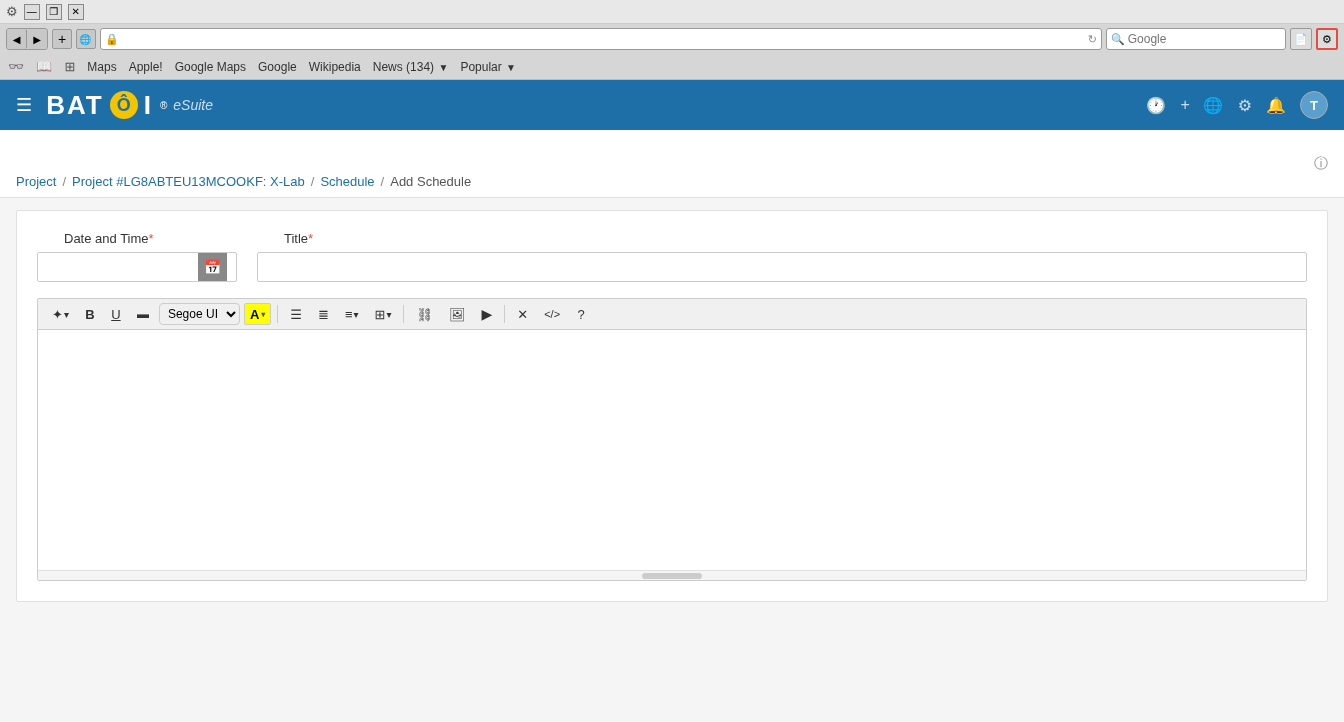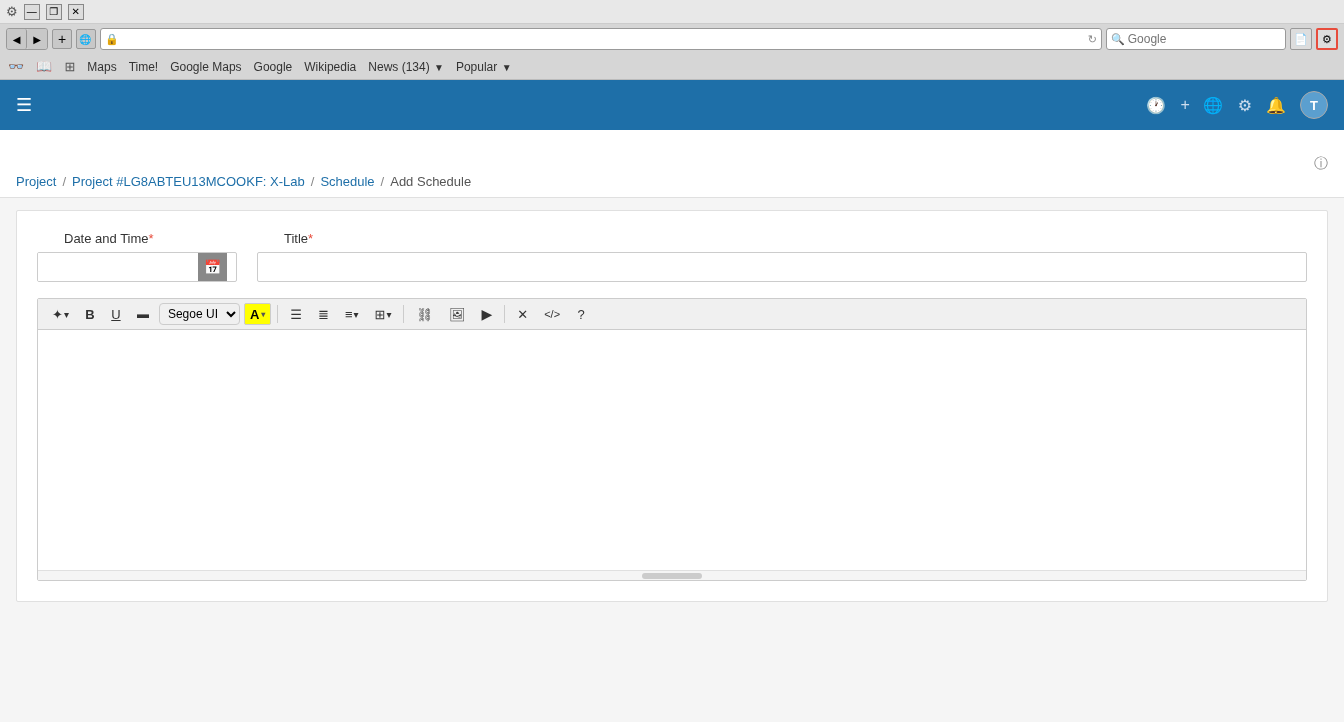--- a/index.html
+++ b/index.html
@@ -462,35 +462,44 @@
   </div>
   <div class="browser-action-btn">📄</div>
   <div class="browser-action-btn gear-active">⚙</div>
 </div>
 
 <div class="bookmarks-bar">
   <span class="bookmark-icon">👓</span>
   <span class="bookmark-icon">📖</span>
   <span class="bookmark-icon">⊞</span>
   <a class="bookmark-link">Maps</a>
-  <a class="bookmark-link">Time!</a>
+  <a class="bookmark-link">Apple!</a>
   <a class="bookmark-link">Google Maps</a>
   <a class="bookmark-link">Google</a>
   <a class="bookmark-link">Wikipedia</a>
   <a class="bookmark-link">
     <span>News (134)</span> <span class="dropdown-arrow">▼</span>
   </a>
   <a class="bookmark-link">
     <span>Popular</span> <span class="dropdown-arrow">▼</span>
   </a>
 </div>
 
 <div class="app-header">
   <div class="app-header-left">
     <span class="hamburger">☰</span>
+    <div class="logo-container">
+      <span style="color:white; font-size:26px; font-weight:900; letter-spacing:2px; font-family:'Arial Black',sans-serif;">BAT</span>
+      <div class="logo-badge">
+        <span style="font-size:18px; font-weight:bold; color:#1e6fa8;">Ô</span>
+      </div>
+      <span style="color:white; font-size:26px; font-weight:900; letter-spacing:2px; font-family:'Arial Black',sans-serif;">I</span>
+      <span style="font-size:10px; color:white; vertical-align:super; margin-left:1px;">®</span>
+      <span class="esuite-text">eSuite</span>
+    </div>
   </div>
   <div class="app-header-right">
     <span class="header-icon">🕐</span>
     <span class="header-icon">+</span>
     <span class="header-icon">🌐</span>
     <span class="header-icon">⚙</span>
     <span class="header-icon">🔔</span>
     <div class="user-avatar">T</div>
   </div>
 </div>

